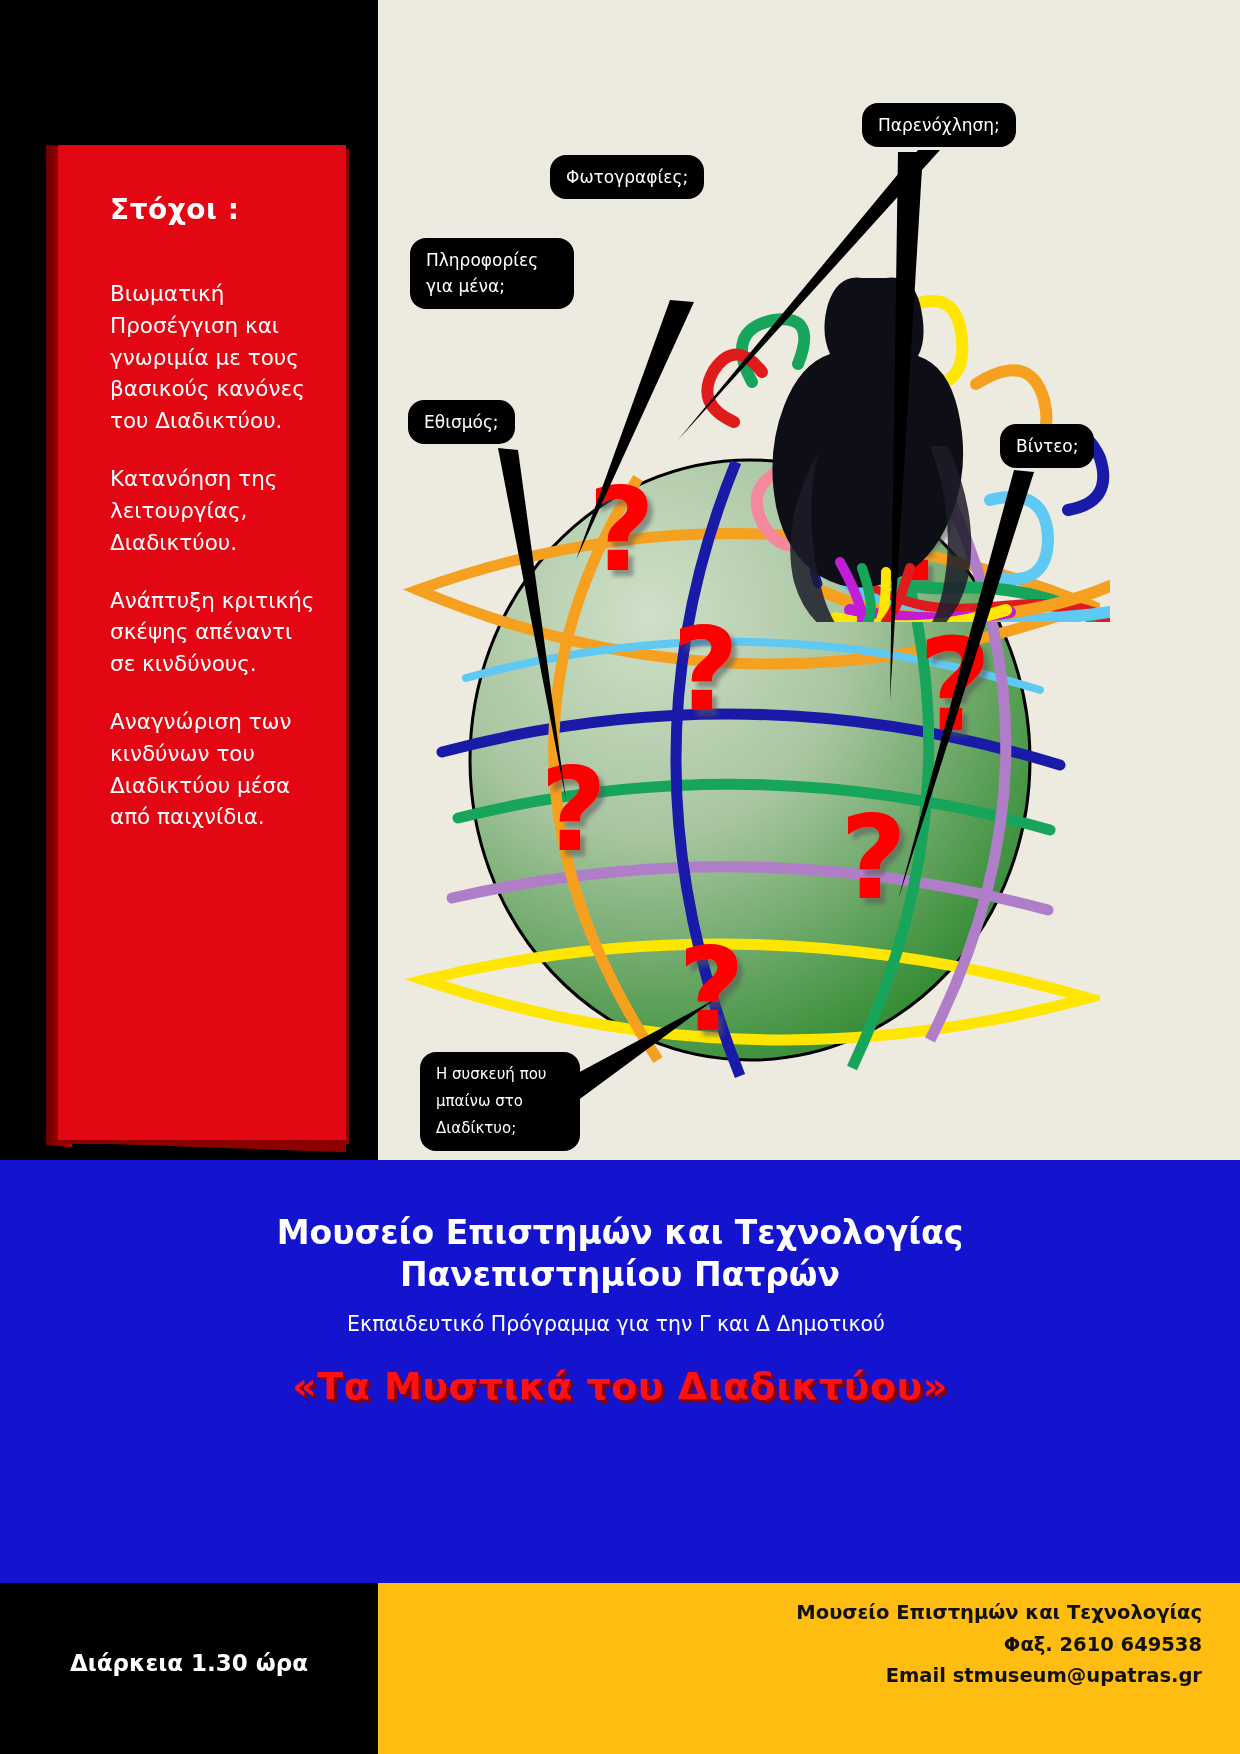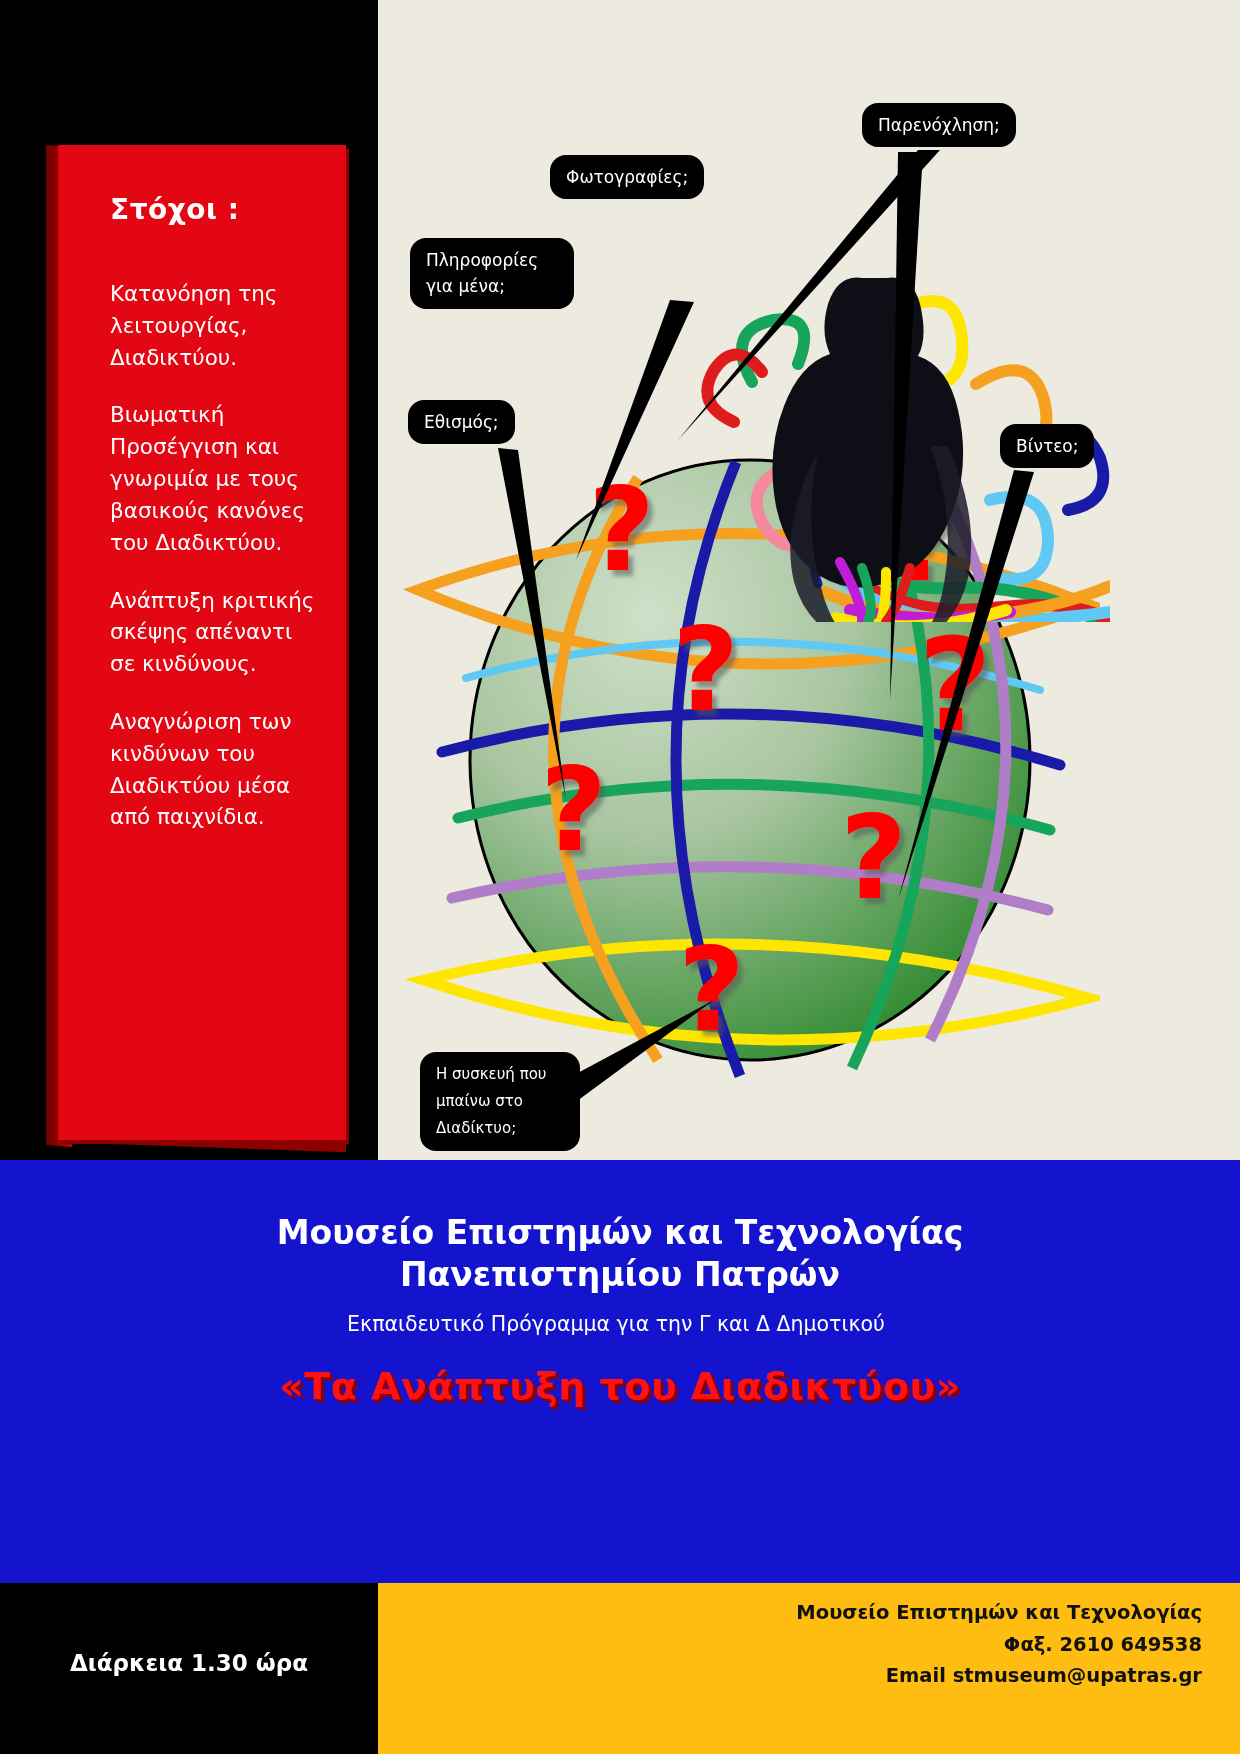--- a/index.html
+++ b/index.html
@@ -154,34 +154,34 @@
 
   <div class="bubble" style="left:420px;top:1052px;width:128px;font-size:15px;line-height:1.8;">Η συσκευή που
 μπαίνω  στο
 Διαδίκτυο;</div>
 
   <div class="slab-shadow"></div>
   <div class="slab-side"></div>
   <div class="slab">
     <div class="inner">
       <div class="obj-title">Στόχοι :</div>
+      <div class="obj-item">Βιωματική Προσέγγιση και γνωριμία με τους βασικούς κανόνες του Διαδικτύου.</div>
       <div class="obj-item">Κατανόηση της λειτουργίας, Διαδικτύου.</div>
-      <div class="obj-item">Βιωματική Προσέγγιση και γνωριμία με τους βασικούς κανόνες του Διαδικτύου.</div>
       <div class="obj-item">Ανάπτυξη κριτικής σκέψης απέναντι σε κινδύνους.</div>
       <div class="obj-item">Αναγνώριση των  κινδύνων του Διαδικτύου μέσα από παιχνίδια.</div>
     </div>
   </div>
 
   <div class="blue">
     <h1>
       <span>Μουσείο  Επιστημών και Τεχνολογίας</span><br>
       <span>Πανεπιστημίου Πατρών</span>
     </h1>
     <p class="sub">Εκπαιδευτικό Πρόγραμμα για την Γ και Δ Δημοτικού</p>
-    <p class="title2">«Τα Ανάπτυξη του Διαδικτύου»</p>
+    <p class="title2">«Τα Μυστικά του Διαδικτύου»</p>
   </div>
 
   <div class="bot-black"></div>
   <div class="duration">Διάρκεια  1.30 ώρα</div>
 
   <div class="orange">
     <div class="contact">
       <div>Μουσείο Επιστημών και Τεχνολογίας</div>
       <div>Φαξ. 2610 649538</div>
       <div>Email stmuseum@upatras.gr</div>

